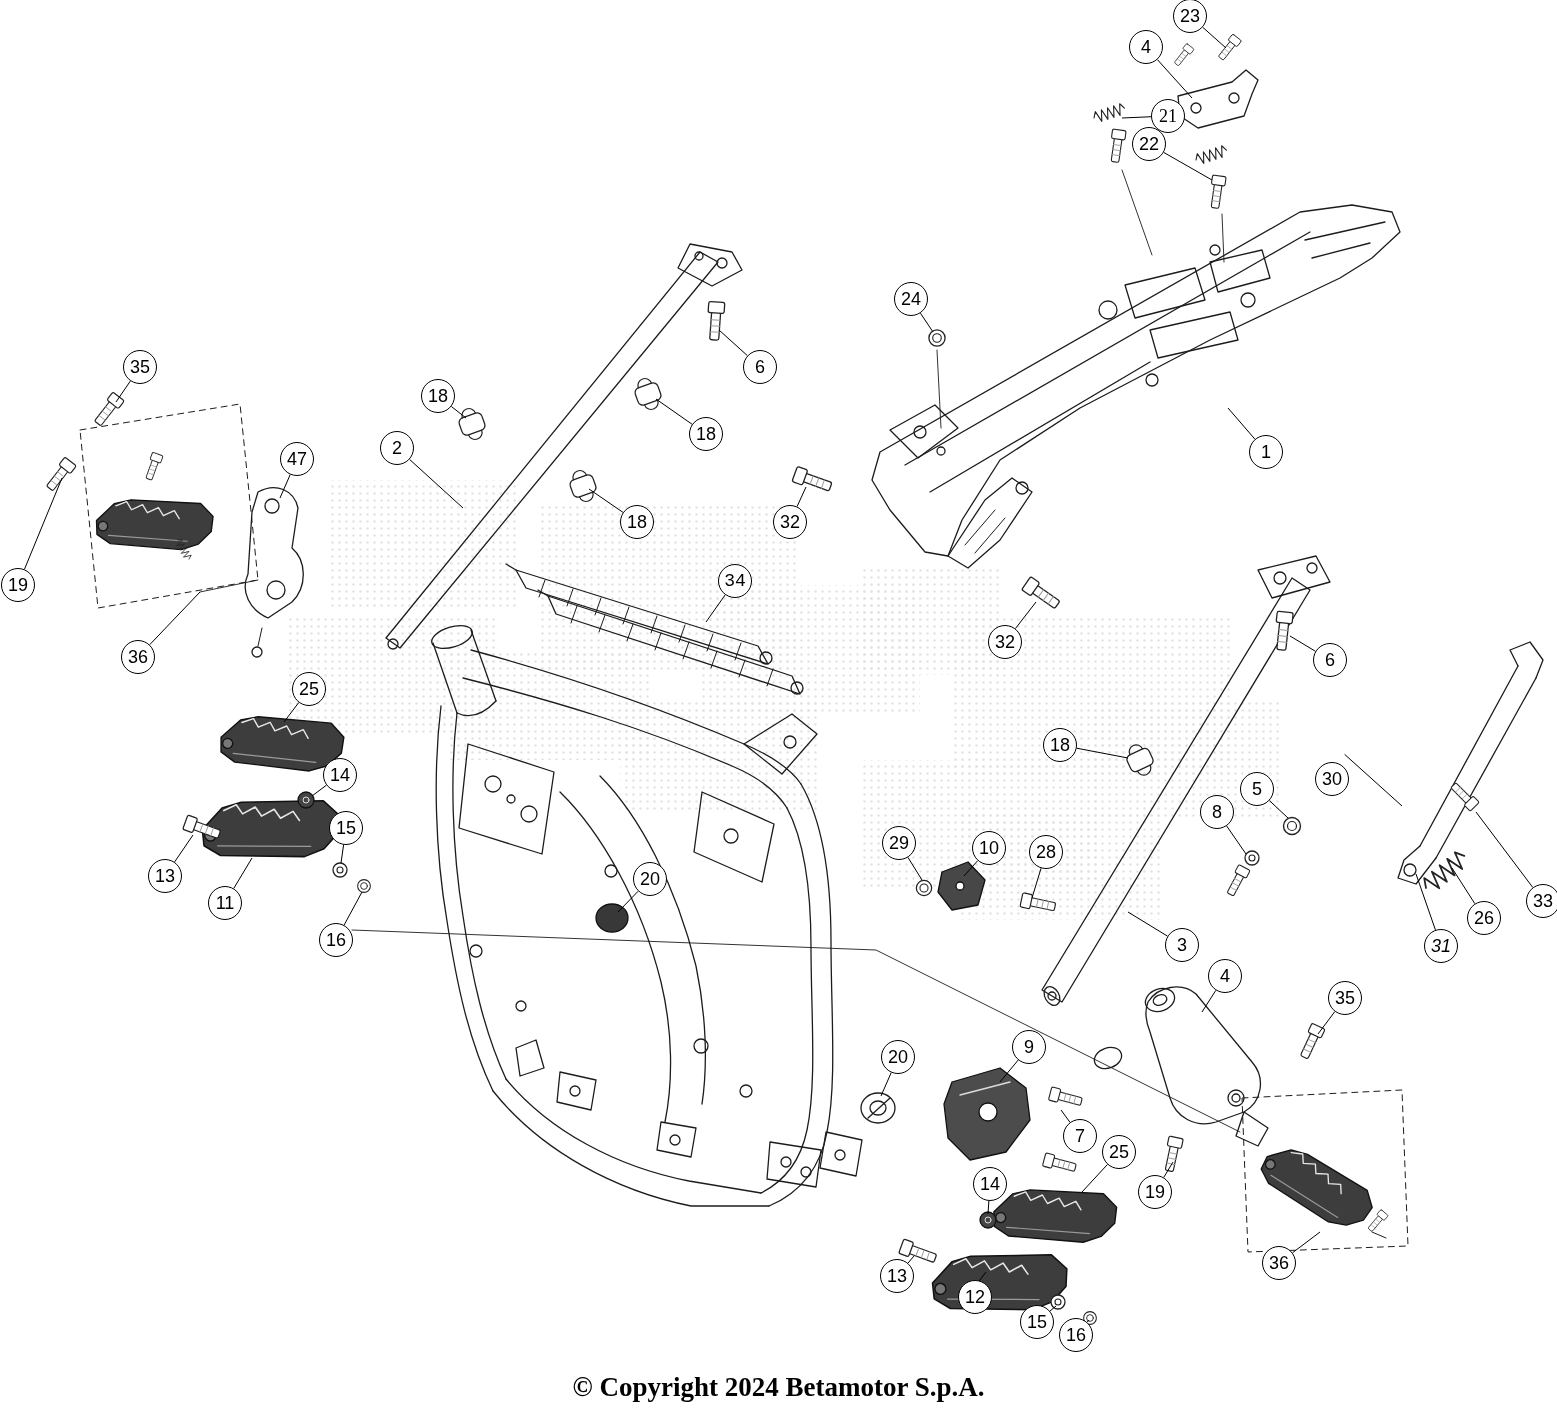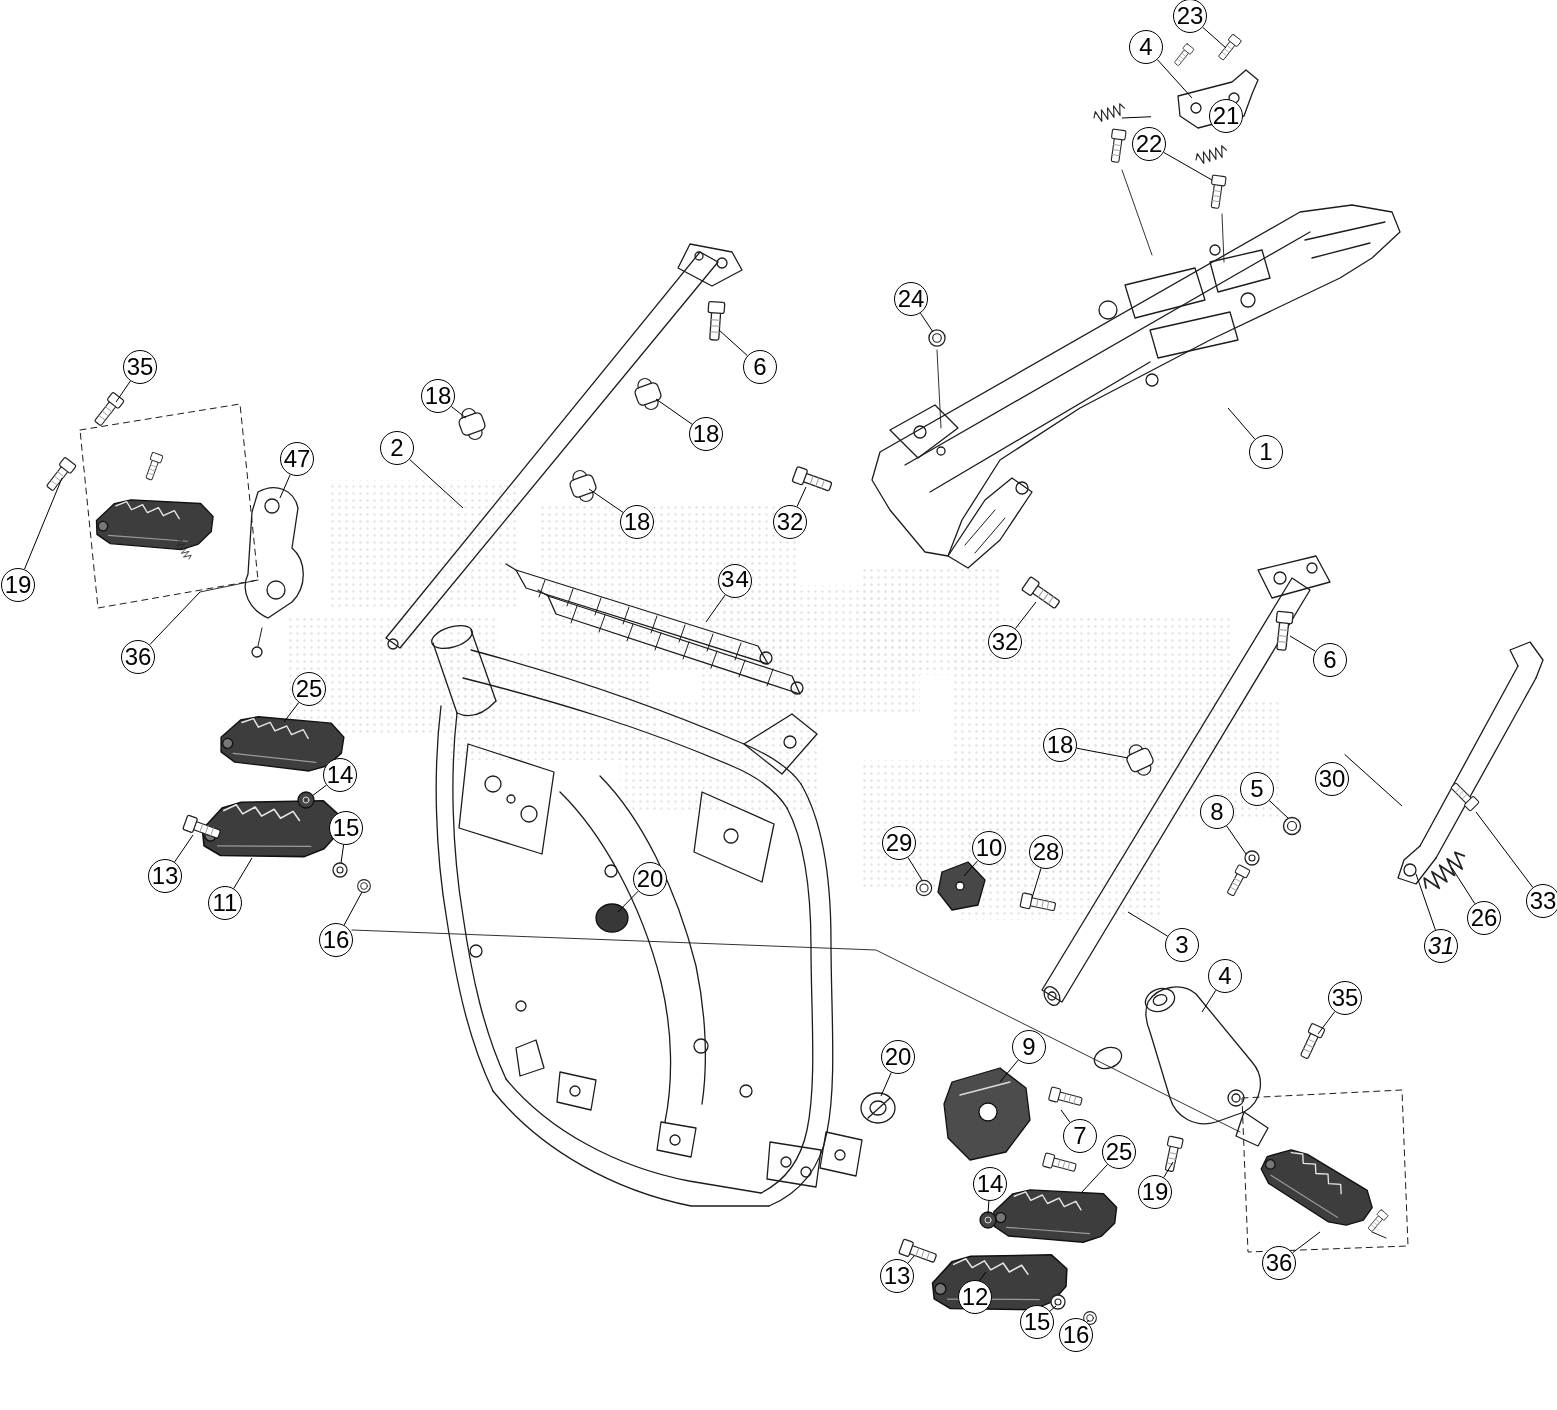--- a/index.html
+++ b/index.html
@@ -7,21 +7,21 @@
     width:1557px;height:1410px;background:#ffffff;position:relative;overflow:hidden;
     font-family:"Liberation Sans",sans-serif;
   }
   .stage{position:absolute;inset:0}
   svg.art{position:absolute;left:0;top:0;z-index:1}
   #callout-layer{position:absolute;inset:0;z-index:3}
   .callout{
     position:absolute;width:34px;height:34px;box-sizing:border-box;
     border:1.7px solid #000;border-radius:50%;background:#fff;
     display:flex;align-items:center;justify-content:center;
-    font-size:24px;line-height:1;color:#000;font-family:"Liberation Sans",sans-serif;
+    font-size:18px;line-height:1;color:#000;font-family:"Liberation Sans",sans-serif;
   }
   .copyright{
     position:absolute;left:0;right:0;top:1372px;text-align:center;z-index:3;
     font-family:"Liberation Serif",serif;font-weight:bold;font-size:27px;color:#000;
   }
 </style>
 </head>
 <body>
 
 <div class="stage">
@@ -329,21 +329,21 @@
         <line x1="977.2864155480705" y1="1283.4652426999073" x2="986" y2="1272"></line>
         <line x1="1050.0034903679898" y1="1311.0496923216926" x2="1056" y2="1306"></line>
         <line x1="1087.1338191531033" y1="1322.1532855925732" x2="1089" y2="1320"></line>
         <line x1="1292.5602086317938" y1="1252.7471593271803" x2="1320" y2="1232"></line>
       </g>
 </svg>
 
 <div id="callout-layer">
       <div class="callout" style="left: 1173px; top: -1px;">23</div>
       <div class="callout" style="left: 1129px; top: 30px;">4</div>
-      <div class="callout" style="left: 1209px; top: 99px;">21</div>
+      <div class="callout" style="left: 1151px; top: 99px; font-family: Liberation Serif, serif;">21</div>
       <div class="callout" style="left: 1132px; top: 127px;">22</div>
       <div class="callout" style="left: 894px; top: 282px;">24</div>
       <div class="callout" style="left: 743px; top: 350px;">6</div>
       <div class="callout" style="left: 421px; top: 379px;">18</div>
       <div class="callout" style="left: 689px; top: 417px;">18</div>
       <div class="callout" style="left: 123px; top: 350px;">35</div>
       <div class="callout" style="left: 1249px; top: 435px;">1</div>
       <div class="callout" style="left: 380px; top: 431px;">2</div>
       <div class="callout" style="left: 280px; top: 442px;">47</div>
       <div class="callout" style="left: 620px; top: 505px;">18</div>
@@ -379,14 +379,15 @@
       <div class="callout" style="left: 1102px; top: 1135px;">25</div>
       <div class="callout" style="left: 973px; top: 1167px;">14</div>
       <div class="callout" style="left: 1138px; top: 1175px;">19</div>
       <div class="callout" style="left: 880px; top: 1259px;">13</div>
       <div class="callout" style="left: 950px; top: 1280px; margin-left: 8px;">12</div>
       <div class="callout" style="left: 1020px; top: 1305px;">15</div>
       <div class="callout" style="left: 1059px; top: 1318px;">16</div>
       <div class="callout" style="left: 1262px; top: 1246px;">36</div>
     </div>
 
+<div class="copyright">© Copyright 2024 Betamotor S.p.A.</div>
 
 </div>
 
 </body></html>

